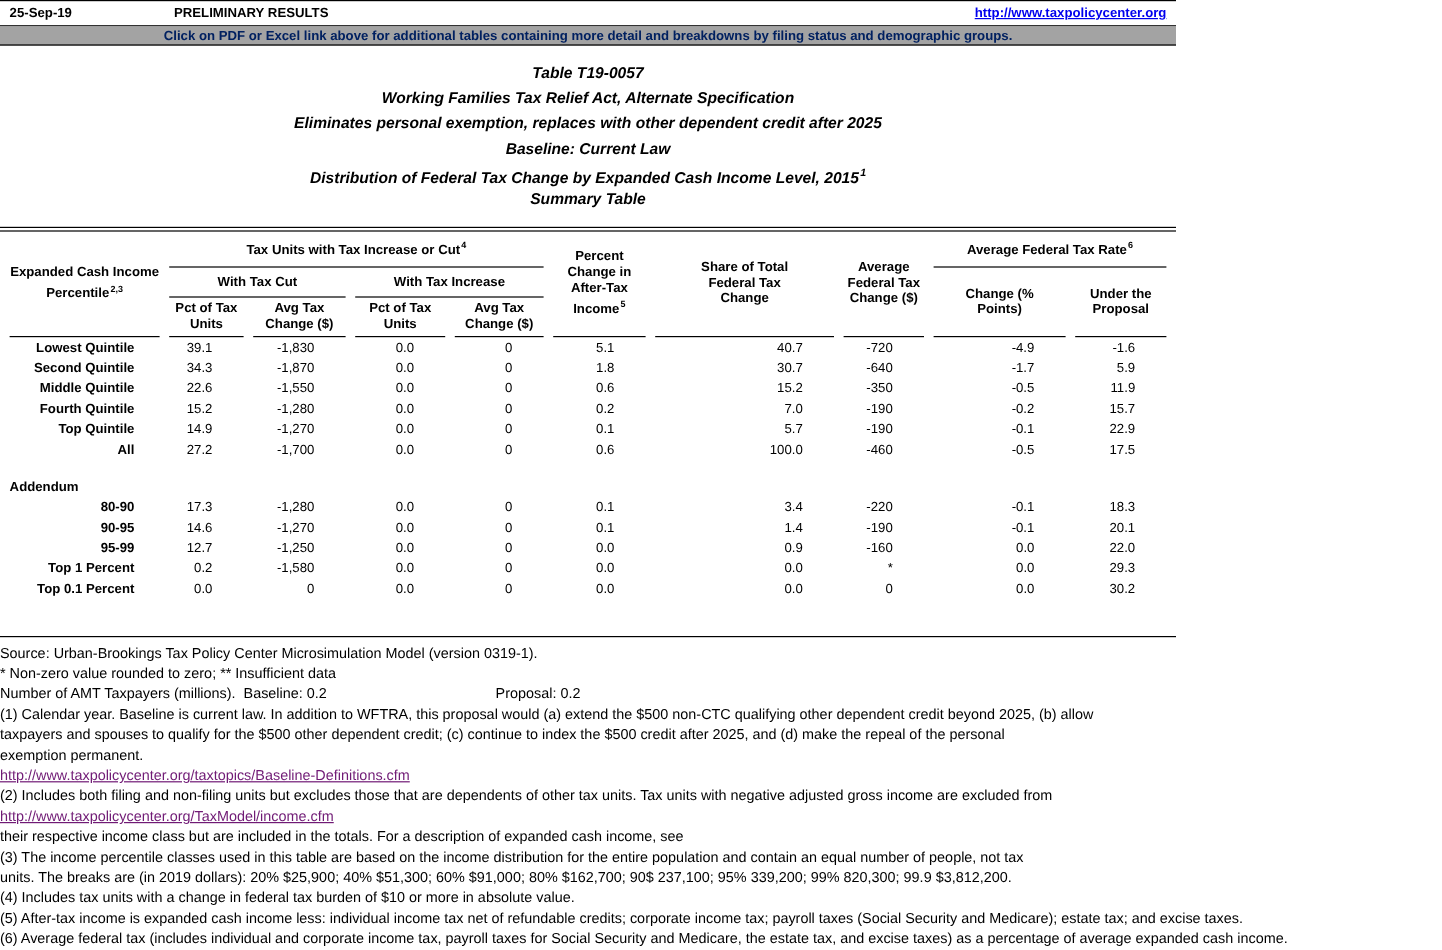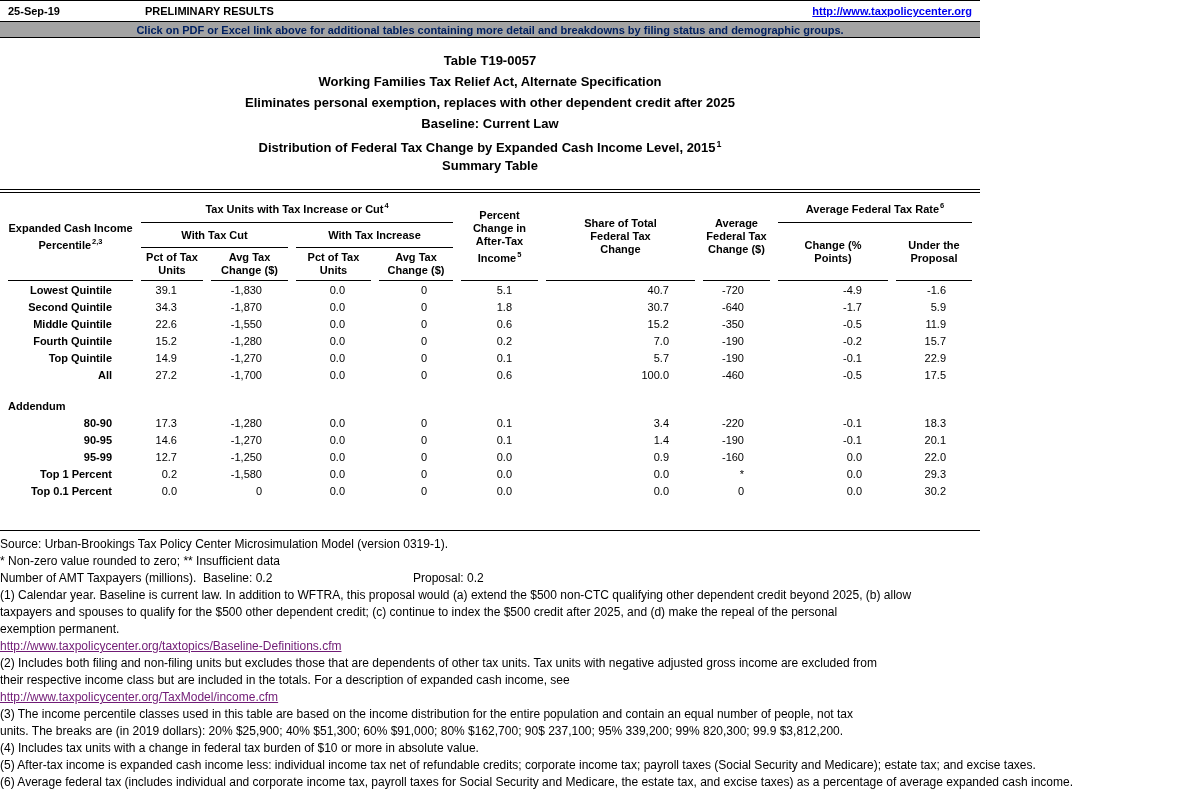--- a/index.html
+++ b/index.html
@@ -6,21 +6,21 @@
   body{width:1202px;height:792px;font-family:"Liberation Sans",sans-serif;color:#000;overflow:hidden;}
   .content{width:980px;}
   
   .top-row{display:flex;align-items:center;height:20px;border-top:1px solid #000;border-bottom:1px solid #000;font-size:11px;font-weight:bold;}
   .date{margin-left:8px;}
   .status{margin-left:85px;}
   .toplink{margin-left:auto;margin-right:8px;color:#0000EE;text-decoration:underline;font-weight:bold;}
   .banner{height:15px;background:#a3a3a3;border-bottom:1px solid #000;display:flex;align-items:center;justify-content:center;font-size:11px;font-weight:bold;color:#002060;}
   
   .title{margin-top:12px;text-align:center;font-size:13px;font-weight:bold;}
-  .title .tline{line-height:21px;height:21px;}
+  .title .tline{line-height:21px;height:21px;font-style:italic;}
   sup{font-size:0.68em;margin-left:1px;}
   
   .rule-double{margin-top:13px;height:2px;border-top:1px solid #000;border-bottom:1px solid #000;}
   .rule-single{border-top:1px solid #000;}
   
   table.data{border-collapse:separate;border-spacing:8px 0;width:980px;table-layout:fixed;font-size:11px;}
   table.data th{font-weight:bold;text-align:center;vertical-align:middle;padding:0;}
   .hwrap{white-space:pre-line;line-height:13px;display:inline-block;}
   .bb{border-bottom:1px solid #000;}
   tr.hA{height:30px;} tr.hB{height:25px;} tr.hC{height:33px;}
@@ -263,20 +263,20 @@
   <div class="line">* Non-zero value rounded to zero; ** Insufficient data</div>
   <div class="line amt">
     <span>Number of AMT Taxpayers (millions).  Baseline: 0.2</span>
     <span class="amt-right">Proposal: 0.2</span>
   </div>
   <div class="line">(1) Calendar year. Baseline is current law. In addition to WFTRA, this proposal would (a) extend the $500 non-CTC qualifying other dependent credit beyond 2025, (b) allow</div>
   <div class="line">taxpayers and spouses to qualify for the $500 other dependent credit; (c) continue to index the $500 credit after 2025, and (d) make the repeal of the personal</div>
   <div class="line">exemption permanent.</div>
   <div class="line"><a class="note-link" href="#">http://www.taxpolicycenter.org/taxtopics/Baseline-Definitions.cfm</a></div>
   <div class="line">(2) Includes both filing and non-filing units but excludes those that are dependents of other tax units. Tax units with negative adjusted gross income are excluded from</div>
+  <div class="line"><a class="note-link" href="#">http://www.taxpolicycenter.org/TaxModel/income.cfm</a></div>
   <div class="line">their respective income class but are included in the totals. For a description of expanded cash income, see</div>
-  <div class="line"><a class="note-link" href="#">http://www.taxpolicycenter.org/TaxModel/income.cfm</a></div>
   <div class="line">(3) The income percentile classes used in this table are based on the income distribution for the entire population and contain an equal number of people, not tax</div>
   <div class="line">units. The breaks are (in 2019 dollars): 20% $25,900; 40% $51,300; 60% $91,000; 80% $162,700; 90$ 237,100; 95% 339,200; 99% 820,300; 99.9 $3,812,200.</div>
   <div class="line">(4) Includes tax units with a change in federal tax burden of $10 or more in absolute value.</div>
   <div class="line">(5) After-tax income is expanded cash income less: individual income tax net of refundable credits; corporate income tax; payroll taxes (Social Security and Medicare); estate tax; and excise taxes.</div>
   <div class="line">(6) Average federal tax (includes individual and corporate income tax, payroll taxes for Social Security and Medicare, the estate tax, and excise taxes) as a percentage of average expanded cash income.</div>
 </div>
 
 </body></html>

